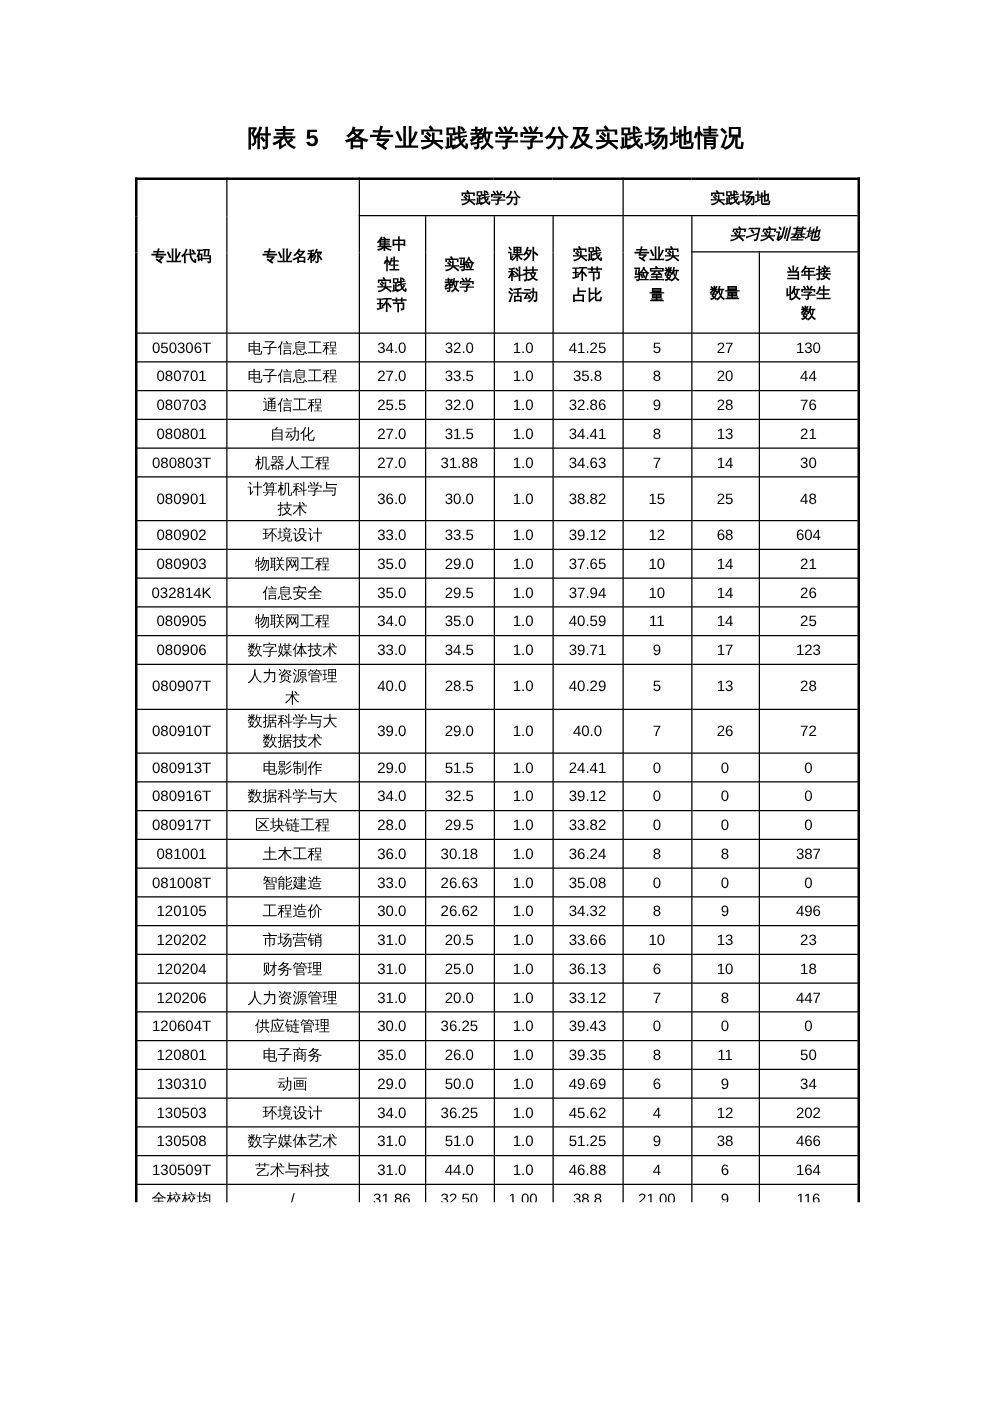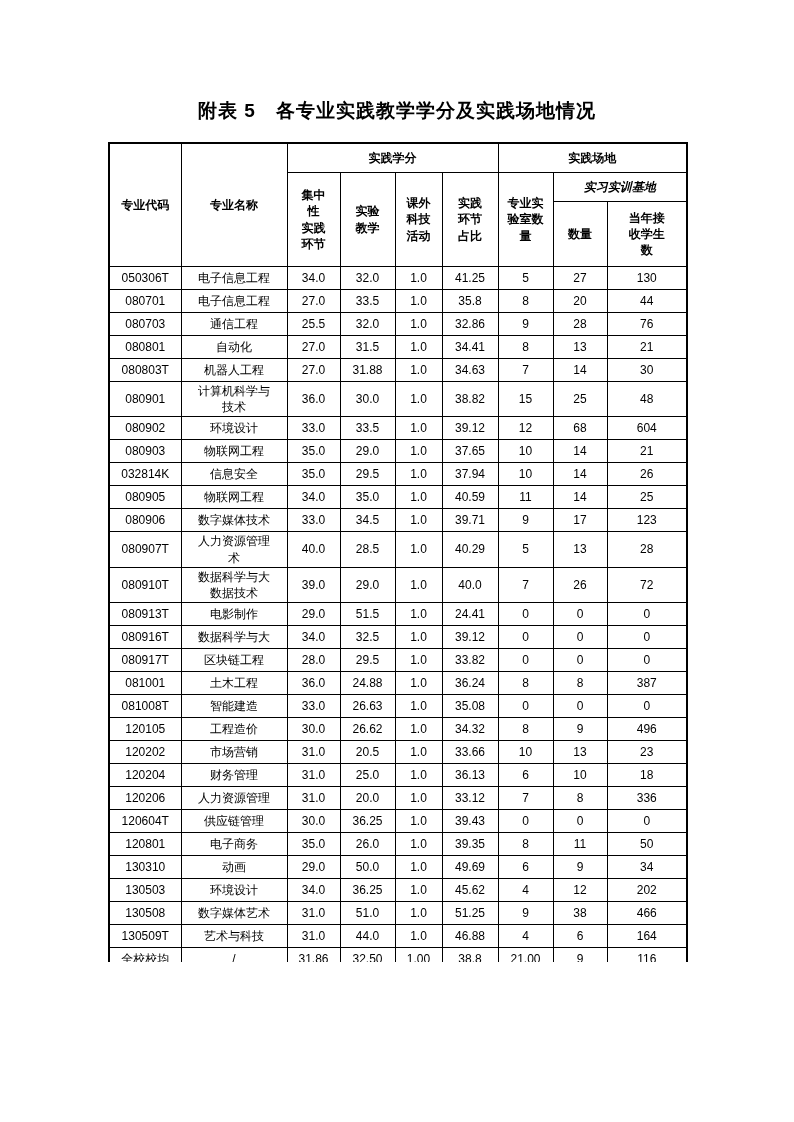--- a/index.html
+++ b/index.html
@@ -294,21 +294,21 @@
           <td>1.0</td>
           <td>33.82</td>
           <td>0</td>
           <td>0</td>
           <td>0</td>
         </tr>
         <tr>
           <td>081001</td>
           <td>土木工程</td>
           <td>36.0</td>
-          <td>24.88</td>
+          <td>30.18</td>
           <td>1.0</td>
           <td>36.24</td>
           <td>8</td>
           <td>8</td>
           <td>387</td>
         </tr>
         <tr>
           <td>081008T</td>
           <td>智能建造</td>
           <td>33.0</td>
@@ -354,21 +354,21 @@
         </tr>
         <tr>
           <td>120206</td>
           <td>人力资源管理</td>
           <td>31.0</td>
           <td>20.0</td>
           <td>1.0</td>
           <td>33.12</td>
           <td>7</td>
           <td>8</td>
-          <td>336</td>
+          <td>447</td>
         </tr>
         <tr>
           <td>120604T</td>
           <td>供应链管理</td>
           <td>30.0</td>
           <td>36.25</td>
           <td>1.0</td>
           <td>39.43</td>
           <td>0</td>
           <td>0</td>

